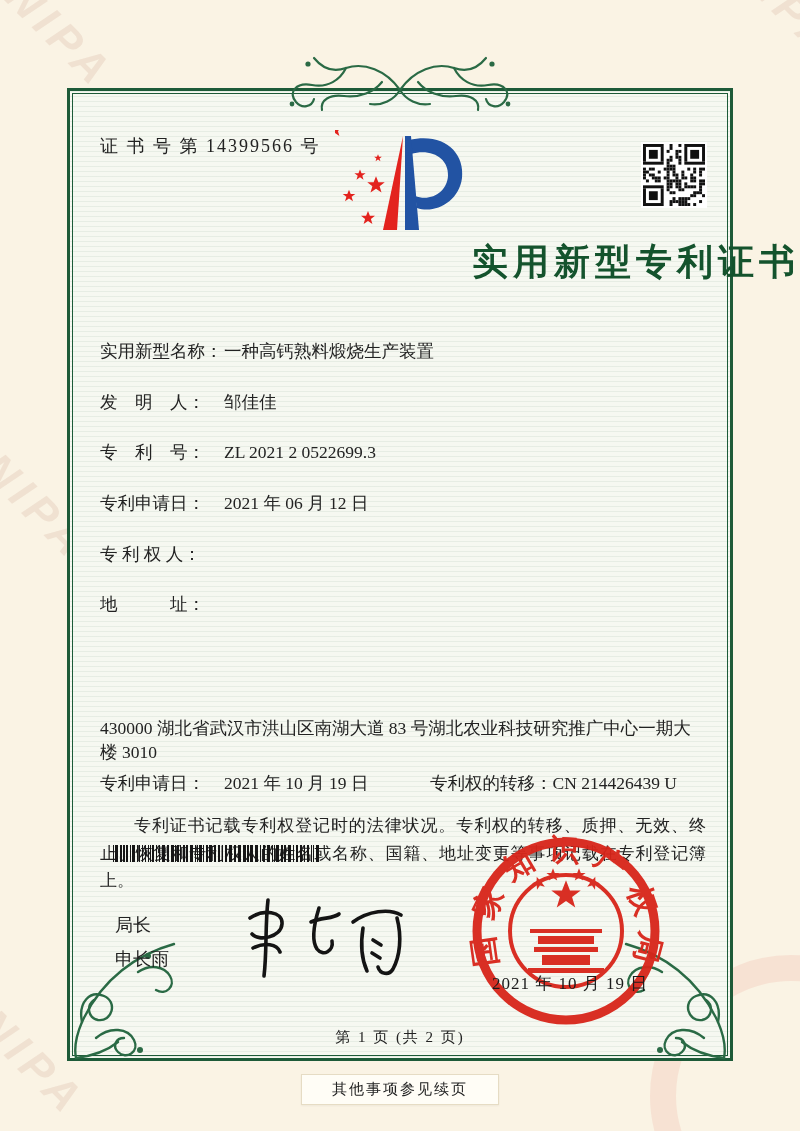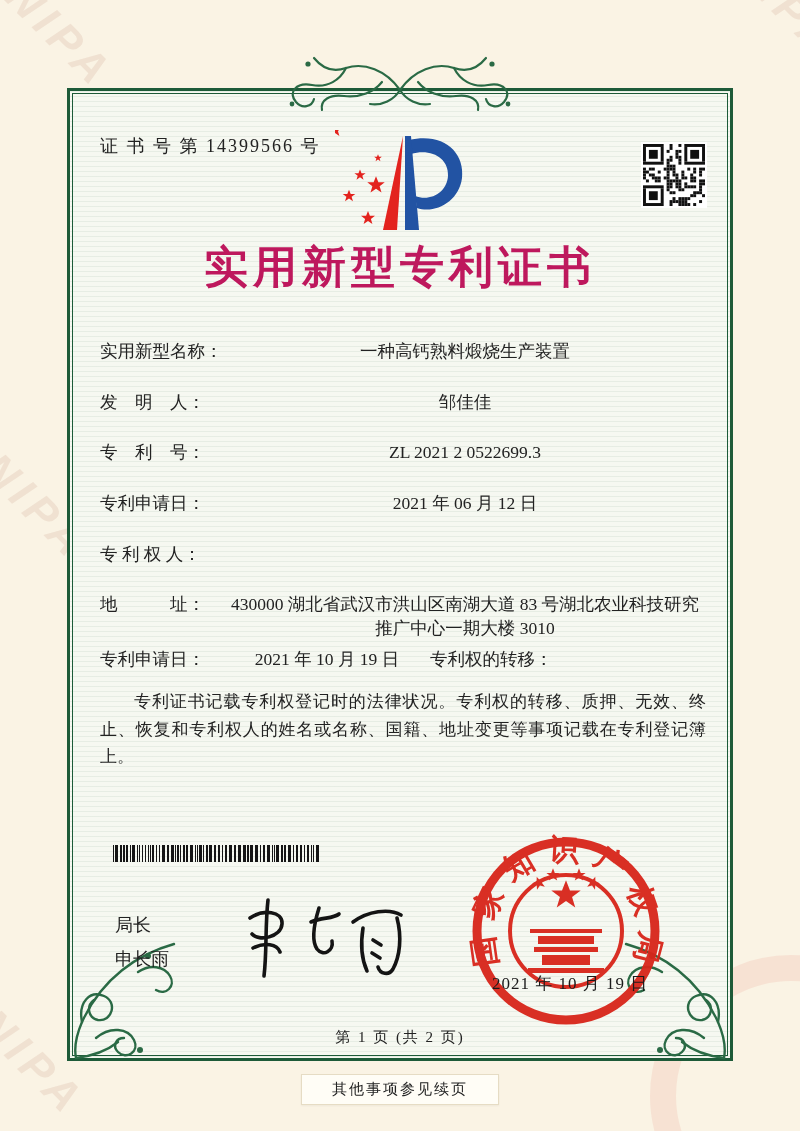--- a/index.html
+++ b/index.html
@@ -27,29 +27,29 @@
   .frame-inner{
     position:absolute;left:2px;top:2px;right:2px;bottom:2px;
     border:1px solid #1d5a38;
   }
   .ornament{position:absolute;z-index:2;pointer-events:none;}
   
   .cert-no{position:absolute;left:100px;top:134px;font-size:18px;letter-spacing:2px;z-index:3;}
   .logo{position:absolute;left:335px;top:130px;z-index:3;}
   .qr{position:absolute;left:641px;top:142px;z-index:3;background:#fff;padding:2px;}
   .title{
-    position:absolute;left:0;right:0;top:238px;text-align:center;
-    font-size:44px;font-weight:bold;letter-spacing:5px;z-index:3;color:#be185d;
+    position:absolute;left:0;right:0;top:238px;text-align:right;
+    font-size:36px;font-weight:bold;letter-spacing:5px;z-index:3;color:#14532d;
   }
   
   .content{position:absolute;left:100px;top:340px;width:606px;z-index:3;font-size:17.5px;}
   .row{display:flex;margin-bottom:27px;line-height:1.35;}
   .row .lbl{flex:0 0 124px;white-space:nowrap;}
-  .row .val{flex:1 1 auto;text-align:center;}
-  .row-addr{margin-bottom:8px;}
+  .row .val{flex:1 1 auto;}
+  .row-addr{margin-bottom:8px;flex-direction:column;}
   .row-grant{margin-bottom:0;}
   .grant-pair{display:flex;width:100%;}
   .grant-left{flex:0 0 330px;display:flex;}
   .grant-right{flex:1 1 auto;display:flex;}
   .grant-right .lbl{flex:0 0 122px;}
   .paras{margin-top:16px;font-size:17px;line-height:1.62;text-align:justify;}
   .paras p{margin:0 0 2px 0;text-indent:2em;}
   
   .barcode{position:absolute;left:113px;top:845px;width:206px;height:17px;z-index:3;display:flex;}
   .barcode .b{height:100%;}
@@ -301,20 +301,21 @@
       <span class="val">430000 湖北省武汉市洪山区南湖大道 83 号湖北农业科技研究推广中心一期大楼 3010</span>
     </div>
     <div class="row row-grant">
       <span class="grant-pair">
         <span class="grant-left">
           <span class="lbl">专利申请日：</span>
           <span class="val">2021 年 10 月 19 日</span>
         </span>
         <span class="grant-right">
           <span class="lbl">专利权的转移：</span>
+          <span class="val">CN 214426439 U</span>
         </span>
       </span>
     </div>
     <div class="paras">
       <p>专利证书记载专利权登记时的法律状况。专利权的转移、质押、无效、终止、恢复和专利权人的姓名或名称、国籍、地址变更等事项记载在专利登记簿上。</p>
     </div>
   </div>
 
   <div class="barcode" id="barcode">
       <div class="b" style="width: 1px; background: rgb(21, 21, 21);"></div>

